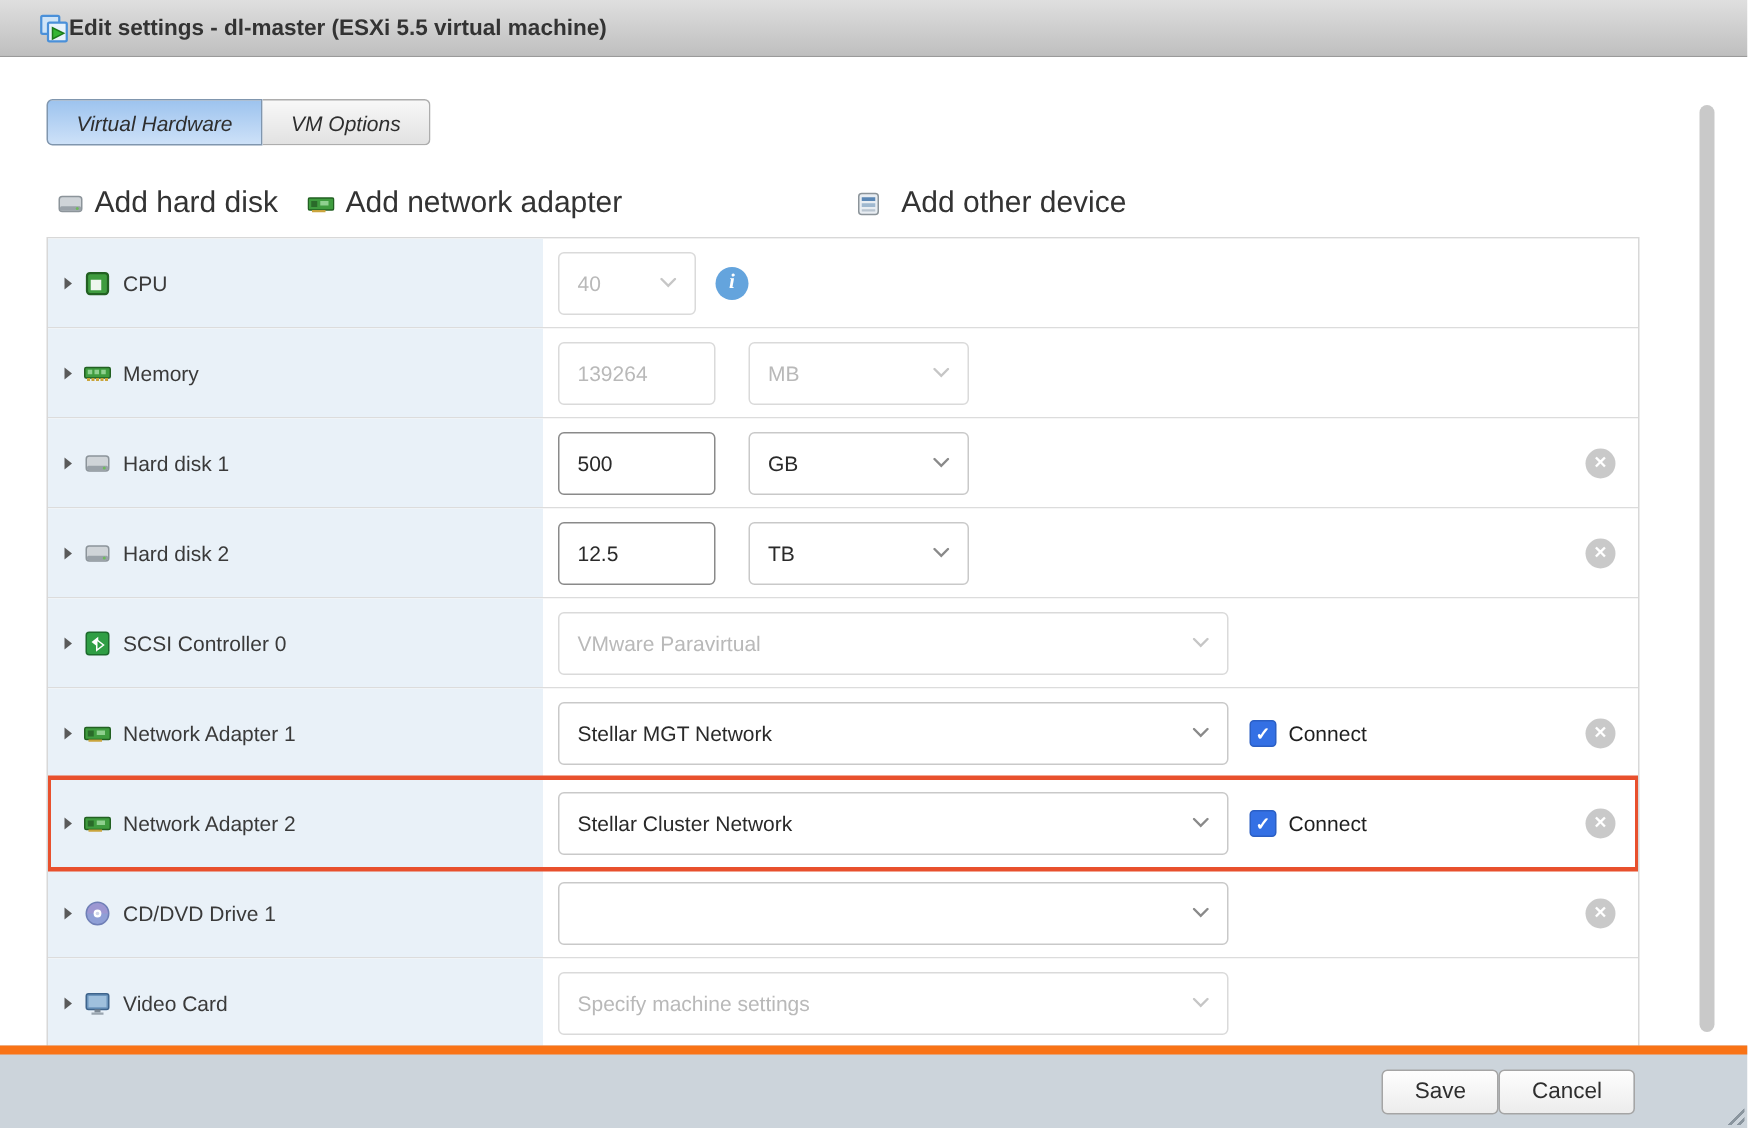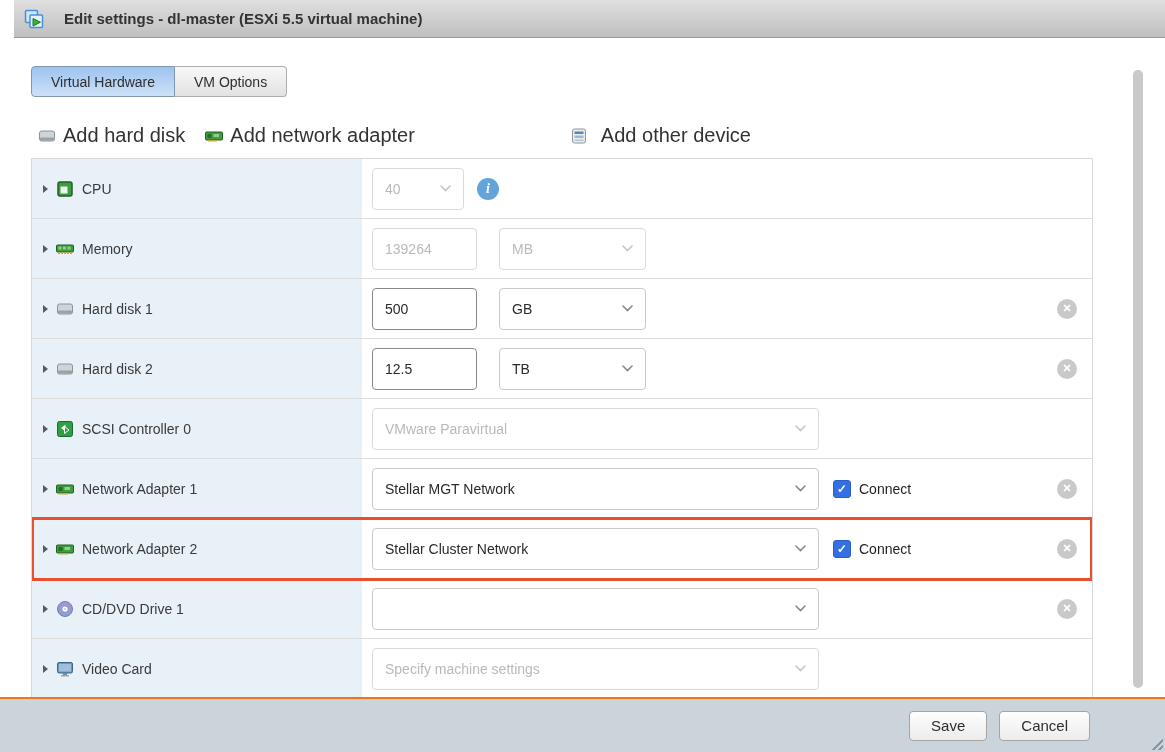--- a/index.html
+++ b/index.html
@@ -2,25 +2,25 @@
 <html style="--highlight: #E8502D; --accent: #3470E4; --info: #64A4DD; --tab-active: #9DC3EE;"><head>
 <meta charset="utf-8">
 <style>
   * { box-sizing: border-box; margin: 0; padding: 0; }
   html,body { width:1165px; height:752px; overflow:hidden; }
   body { font-family:"Liberation Sans", sans-serif; background:#fff; }
   .dialog { position:relative; width:1165px; height:752px; background:#fff; }
 
   
   .titlebar { height:38px; background:linear-gradient(#dfdfdf,#bfbfbf); border-bottom:1px solid #9a9a9a;
-              display:flex; align-items:center; gap:20px; padding-left:10px;margin-left:14px; }
+              display:flex; align-items:center; gap:0; padding-left:26px; }
   .title-text { font-size:15px; font-weight:bold; color:#333; }
 
   
-  .tabs { display:flex; margin:28px 10px 0 31px; }
+  .tabs { display:flex; margin:28px 10px 0 31px;font-style:italic; }
   .tab { height:31px; display:flex; align-items:center; justify-content:center; font-size:14px;
          padding:0 19px; border:1px solid #adadad; background:linear-gradient(#f8f8f8,#e2e2e2);
          color:#2e2e2e; cursor:pointer; }
   .tab.active { background:linear-gradient(var(--tab-active,#9dc3ee),#cde1f8); border-color:#8096ae;
                 border-radius:4px 0 0 4px; }
   .tab.inactive { border-left:none; border-radius:0 4px 4px 0; }
 
   
   .addbar { display:flex; align-items:flex-start; margin:27px 0 0 38px; font-size:20px; color:#333; }
   .addlink { display:flex; align-items:center; gap:7px; cursor:pointer; white-space:nowrap; }
@@ -66,22 +66,22 @@
 
   .row.hl::after { content:""; position:absolute; left:-1px; right:-1px; top:-2px; bottom:-3px;
                    border:3px solid var(--highlight,#e8502d); pointer-events:none; z-index:3; }
 
   
   .scroll-thumb { position:absolute; left:1133px; top:70px; width:10px; height:618px;
                   background:#c9c9c9; border-radius:5px; cursor:pointer; }
 
   
   .footer { position:absolute; left:0; bottom:0; width:100%; height:55px; background:#ccd4db;
-            border-top:2px solid #f97316; display:flex; align-items:center; justify-content:flex-end;
-            padding-right:75px; gap:12px; }
+            border-top:6px solid #f97316; display:flex; align-items:center; justify-content:flex-end;
+            padding-right:75px; }
   .btn { height:30px; padding:0 21px; font-size:15px; color:#2e2e2e;
          background:linear-gradient(#fefefe,#ececec); border:1px solid #a5a5a5; border-radius:4px;
          cursor:pointer; font-family:inherit; }
   .resize-grip { position:absolute; right:2px; bottom:2px; width:11px; height:11px;
                  background:linear-gradient(315deg, transparent 0 2px, #8a959e 2px 4px, transparent 4px 6px, #8a959e 6px 8px, transparent 8px); }
 </style>
 </head>
 <body>
 
 <div class="dialog">

